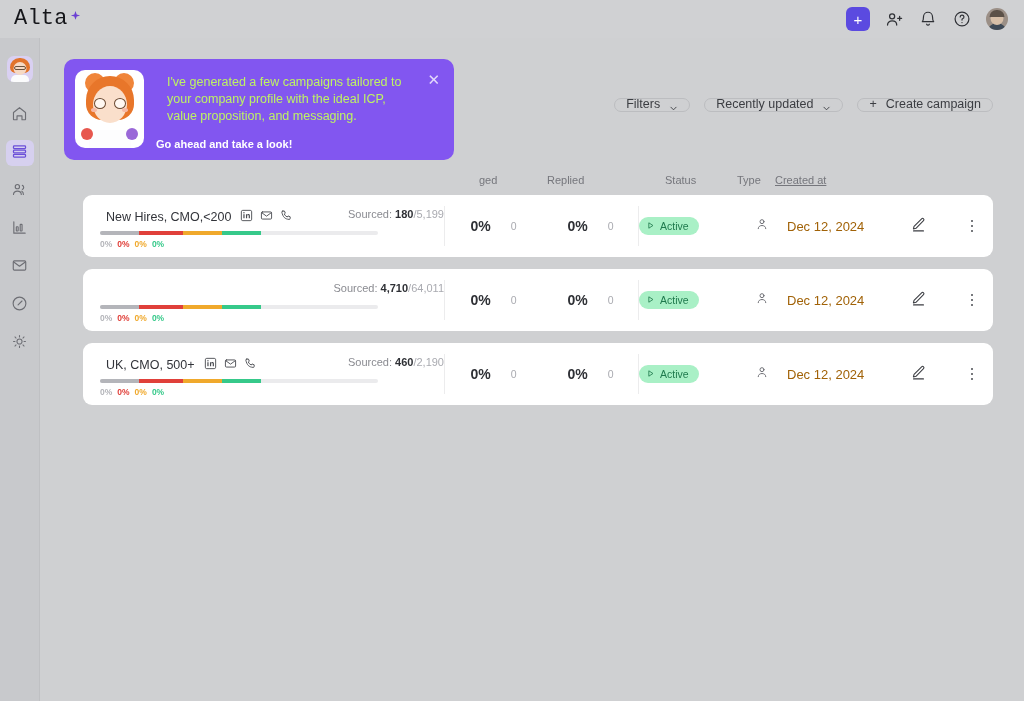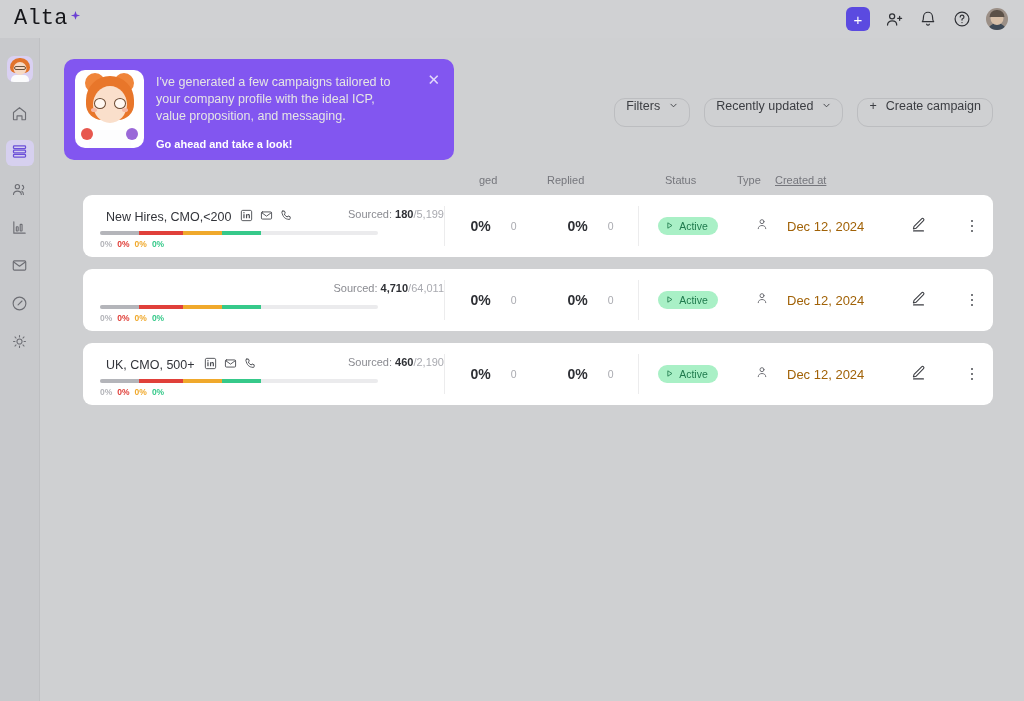--- a/index.html
+++ b/index.html
@@ -62,23 +62,23 @@
   .side-item.active { background: #d6d0ef; color: #6b4fd8; }
 
   
   .main { position: absolute; top: 38px; left: 41px; right: 0; bottom: 0; background: #cfd0d2; }
 
   .toolbar {
     position: absolute; top: 60px; right: 31px;
     display: flex; align-items: center; gap: 14px;
   }
   .tb-btn {
-    height: 29px; border: 1px solid #bcbdc0; border-radius: 11px;
+    height: 14px; border: 1px solid #bcbdc0; border-radius: 11px;
     background: transparent; color: #3b3d42; font-size: 12.5px;
-    padding: 0 11px; display: flex; align-items: flex-start; gap: 9px; cursor: pointer;
+    padding: 0 11px; display: flex; align-items: flex-end; gap: 9px; cursor: pointer;
     font-family: "Liberation Sans", sans-serif;
   }
   .caret { width: 9px; height: 9px; }
 
   
   .thead {
     position: absolute; top: 136px; left: 42px; right: 31px;
     font-size: 11px; color: #75767c;
   }
   .thead span { position: absolute; white-space: nowrap; }
@@ -108,21 +108,21 @@
   .bar { height: 4px; border-radius: 2px; background: #ebebed; display: flex; overflow: hidden; }
   .bar i { display: block; height: 100%; }
   .bar-labels { display: flex; gap: 5px; margin-top: 4px; font-size: 8.5px; font-weight: 700; }
 
   .divider { width: 1px; background: #ececed; margin: 11px 0; }
 
   .metric { width: 97px; display: flex; align-items: center; justify-content: center; gap: 20px; }
   .metric .pct { font-size: 14px; font-weight: 700; color: #2f3136; }
   .metric .cnt { font-size: 10.5px; color: #a9aab0; }
 
-  .status-cell { width: 98px; display: flex; align-items: center; justify-content: center; }
+  .status-cell { width: 98px; display: flex; align-items: center; justify-content: flex-start; }
   .badge {
     background: #a9f0c6; color: #1f7a4d; border-radius: 999px;
     font-size: 10.5px; padding: 3px 10px 3px 7px;
     display: flex; align-items: center; gap: 5px; white-space: nowrap;
   }
   .type-cell { width: 50px; display: flex; align-items: center; justify-content: center; color: #6d6e74; }
   .date-cell { width: 112px; display: flex; align-items: center; font-size: 13px; color: #a16207; }
   .edit-cell { flex: 1; display: flex; align-items: center; justify-content: flex-end; padding-right: 24px; color: #3b3d42; cursor: pointer; }
   .menu-cell { width: 42px; display: flex; align-items: center; justify-content: center; color: #4a4c52; cursor: pointer; }
   .dots { display: flex; flex-direction: column; gap: 2.5px; }
@@ -143,21 +143,21 @@
   .ba-hair3 { position:absolute; top:3px; right:10px; width:20px; height:20px; border-radius:50%; background:#f0853a; }
   .ba-face { position:absolute; top:16px; left:50%; transform:translateX(-50%); width:34px; height:37px; border-radius:50%; background:#fadfcb; }
   .ba-glasses { position:absolute; top:28px; left:50%; transform:translateX(-50%); width:32px; height:11px; display:flex; justify-content:space-between; }
   .ba-glasses i { width:12px; height:11px; border:1.5px solid #6b4a33; border-radius:50%; display:block; background:#fff8f2; }
   .ba-cheekL { position:absolute; top:38px; left:16px; width:6px; height:4px; border-radius:50%; background:#f6b9a6; }
   .ba-cheekR { position:absolute; top:38px; right:16px; width:6px; height:4px; border-radius:50%; background:#f6b9a6; }
   .ba-shirt { position:absolute; bottom:0; left:50%; transform:translateX(-50%); width:42px; height:18px; border-radius:8px 8px 0 0; background:#fdfdfe; }
   .ba-lolL { position:absolute; bottom:8px; left:6px; width:12px; height:12px; border-radius:50%; background:#e7574e; }
   .ba-lolR { position:absolute; bottom:8px; right:6px; width:12px; height:12px; border-radius:50%; background:#9a68d8; }
   .banner-body { margin-left: 12px; padding-top: 4px; flex: 1; }
-  .banner-text { color: #e5e5e5; font-size: 12.5px; line-height: 17px; max-width: 246px; }
+  .banner-text { color: #bef264; font-size: 12.5px; line-height: 17px; max-width: 246px; margin-left: 11px; }
   .banner-cta { color: #ffffff; font-size: 11px; font-weight: 700; margin-top: 13px; }
   .banner-close { color: #e3d8fb; font-size: 15px; line-height: 1; cursor: pointer; padding: 2px 2px 0 6px; }
 </style>
 </head>
 <body>
 
 <div class="app">
 
   <div class="topbar">
     <div class="logo">

